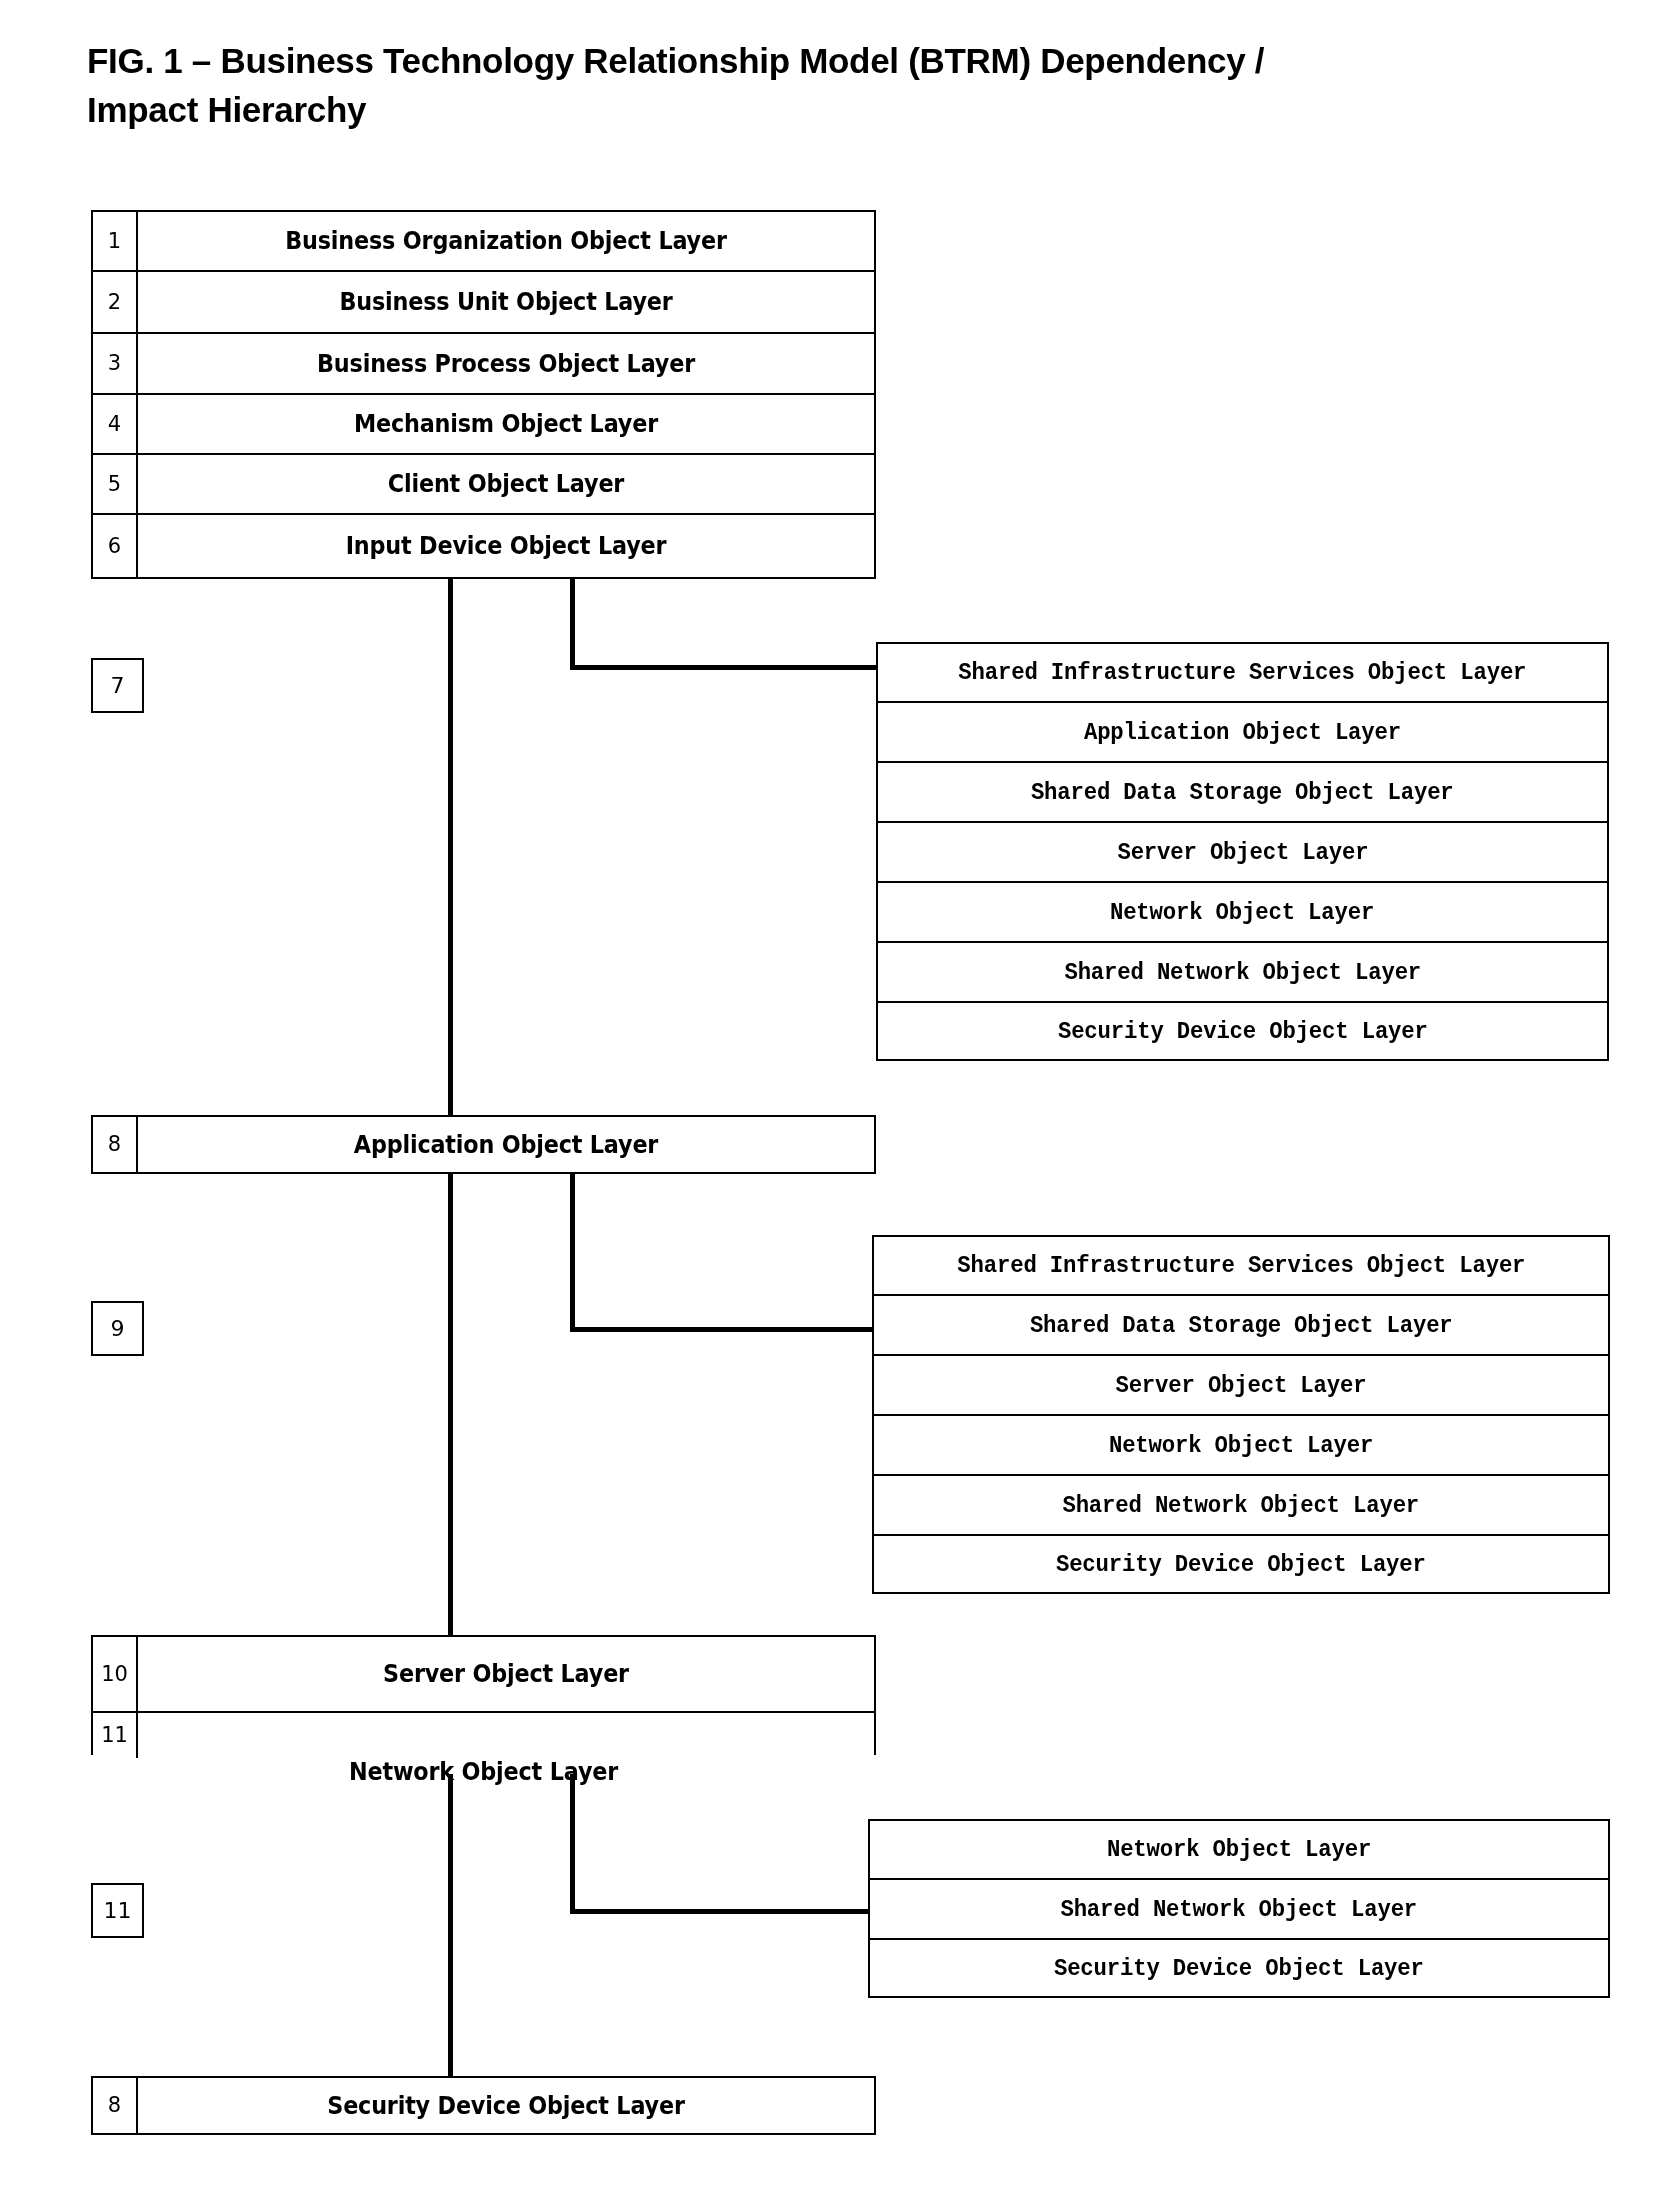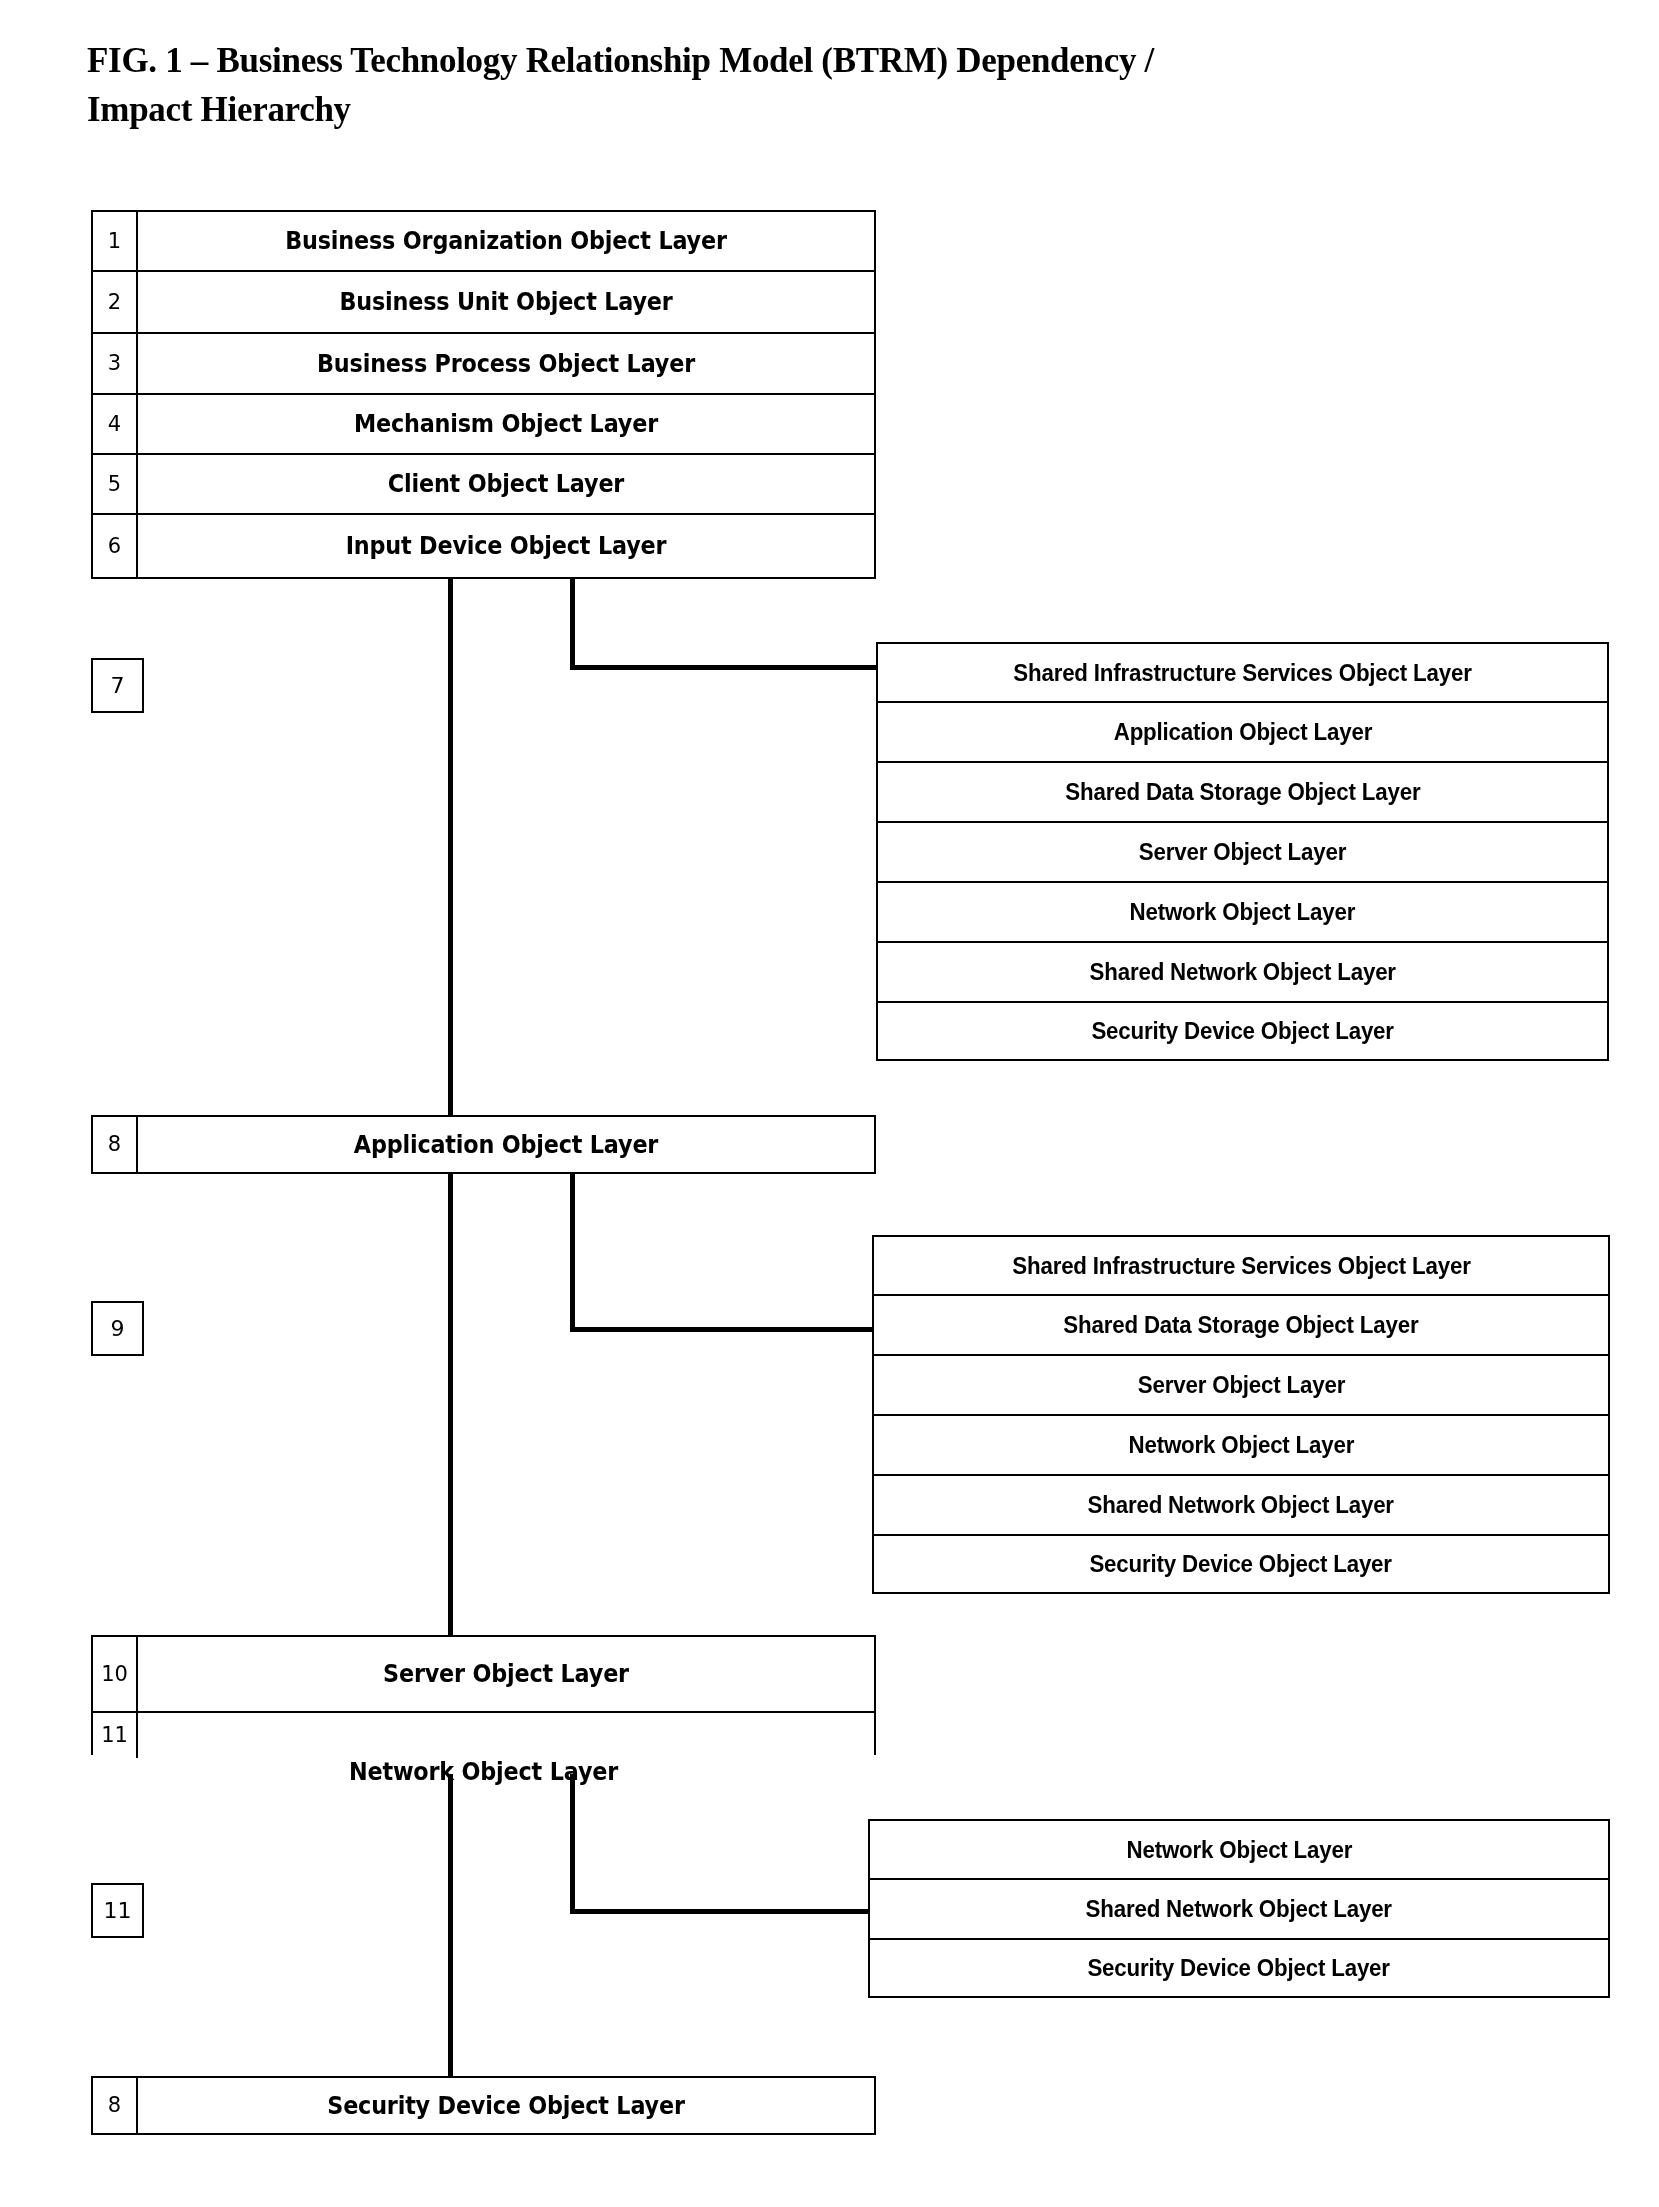--- a/index.html
+++ b/index.html
@@ -15,21 +15,21 @@
     color: #000000;
     overflow: hidden;
   }
 
   
   #figure-title {
     position: absolute;
     left: 87px;
     top: 36px;
     width: 1514px;
-    font-family: Liberation Serif, serif;
+    font-family: Liberation Sans, sans-serif;
     font-weight: bold;
     font-size: 35px;
     line-height: 49px;
     letter-spacing: -0.3px;
     color: #000;
   }
 
   
   #diagram {
     position: absolute;
@@ -110,21 +110,21 @@
     background: #fff;
   }
   .rrow {
     box-sizing: border-box;
     border: 2.8px solid #000;
     border-bottom-width: 0;
     background: #fff;
     display: flex;
     align-items: center;
     justify-content: center;
-    font-family: Liberation Sans, sans-serif;
+    font-family: Liberation Mono, monospace;
     font-weight: bold;
     font-size: 24px;
     letter-spacing: -0.2px;
     white-space: nowrap;
   }
   .rrow:last-child { border-bottom-width: 2.8px; }
   .rrow > span { display: block; transform: scaleX(0.93); }
 </style>
 </head>
 <body>

